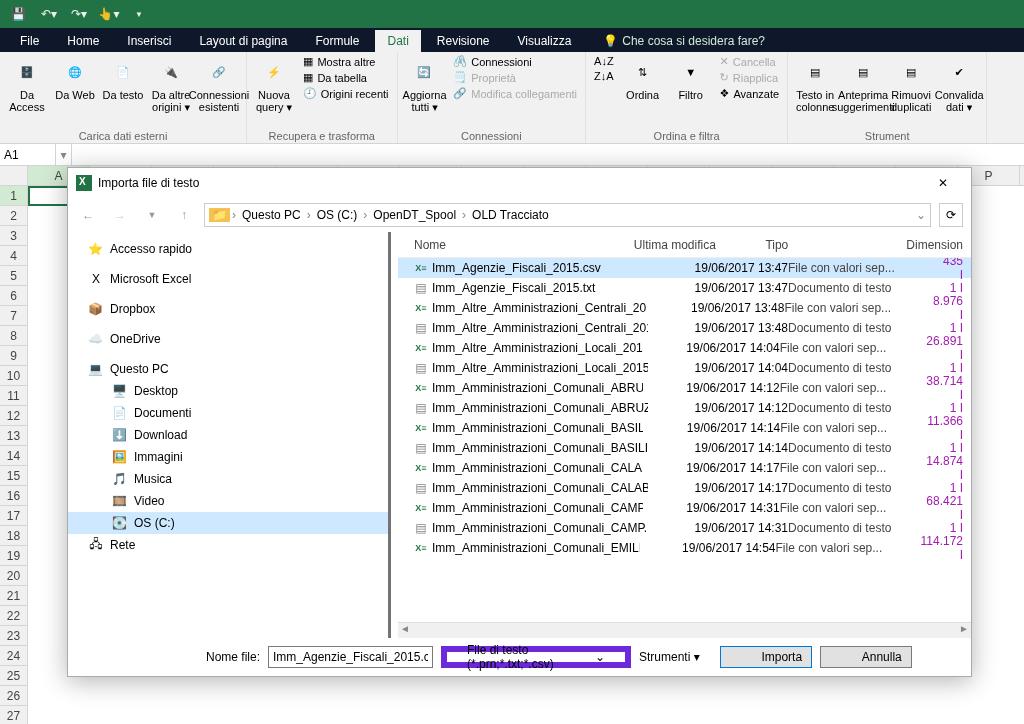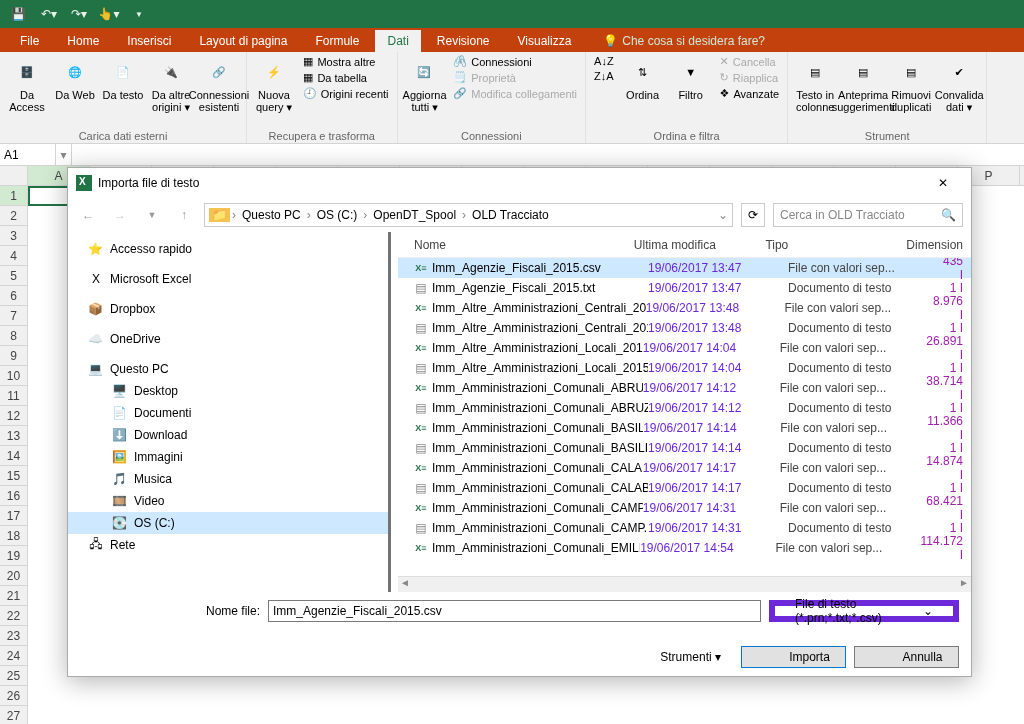--- a/index.html
+++ b/index.html
@@ -6,21 +6,21 @@
 body { width: 1024px; height: 724px; background: #fff; overflow: hidden; font-size: 12px; }
 
 
 .titlebar { height: 28px; background: #217346; color: #fff; display: flex; align-items: center; }
 .titlebar .qat { display: flex; gap: 8px; padding: 0 8px; align-items: center; }
 .titlebar .qat-btn { width: 22px; height: 22px; display: flex; align-items: center; justify-content: center; color: #fff; opacity: .9; }
 .titlebar .doc-title { flex: 1; text-align: center; font-size: 12px; }
 .titlebar .win-controls { display: flex; gap: 4px; padding: 0 4px; }
 
 
-.ribbon-tabs { height: 24px; background: #c2410c; display: flex; align-items: flex-end; padding-left: 8px; gap: 4px; color: #fff; }
+.ribbon-tabs { height: 24px; background: #0f172a; display: flex; align-items: flex-end; padding-left: 8px; gap: 4px; color: #fff; }
 .ribbon-tab { padding: 4px 12px; font-size: 12px; cursor: pointer; }
 .ribbon-tab.active { background: #f1f1f1; color: #217346; }
 .ribbon-tell { margin-left: 16px; display: flex; align-items: center; gap: 4px; color: #cfe8d8; font-size: 12px; padding-bottom: 4px; }
 
 
 .ribbon { height: 92px; background: #f1f1f1; border-bottom: 1px solid #d4d4d4; display: flex; }
 .rgroup { display: flex; flex-direction: column; padding: 2px 4px 0 4px; border-right: 1px solid #e1e1e1; }
 .rgroup-body { flex: 1; display: flex; align-items: flex-start; gap: 2px; }
 .rgroup-label { text-align: center; color: #666; font-size: 11px; padding: 1px 0; }
 .rbtn-big { width: 46px; display: flex; flex-direction: column; align-items: center; gap: 1px; padding: 2px; font-size: 11px; text-align: center; line-height: 1.1; }
@@ -75,36 +75,36 @@
 .files { flex:1; display:flex; flex-direction:column; min-width:0; border-left: 3px solid #737373; padding-left: 7px; }
 .fhdr { height: 26px; display:flex; align-items:center; border-bottom:1px solid #eee; font-size:12px; color:#444; }
 .fhdr .c-name { width: 250px; padding-left: 16px; }
 .fhdr .c-date { width: 140px; }
 .fhdr .c-type { width: 150px; }
 .fhdr .c-size { flex:1; text-align:right; padding-right:8px; }
 .flist { flex:1; overflow:auto; }
 .frow { height: 20px; display:flex; align-items:center; font-size:12px; }
 .frow.sel { background:#cde8ff; }
 .frow .c-name { width: 250px; padding-left: 16px; display:flex; align-items:center; gap:4px; white-space:nowrap; overflow:hidden; }
-.frow .c-date { width: 140px; color:#6d28d9; }
+.frow .c-date { width: 140px; color:#000000;text-align:right; }
 .frow .c-type { width: 150px; color:#444; white-space:nowrap; overflow:hidden; text-overflow:ellipsis; }
 .frow .c-size { flex:1; text-align:right; padding-right:8px; color:#a21caf; }
 .fico { width:14px; height:14px; display:inline-flex; align-items:center; justify-content:center; flex-shrink:0; }
 .fscroll { height:16px; background:#f0f0f0; border-top:1px solid #ddd; position:relative; }
 .fscroll::before{content:"◄"; position:absolute; left:2px; font-size:10px; color:#888;}
 .fscroll::after{content:"►"; position:absolute; right:2px; font-size:10px; color:#888;}
 
-.dlg-foot { padding: 8px 12px; display:flex; flex-direction:column; gap:24px; }
+.dlg-foot { padding: 8px 12px; display:flex; flex-direction:row; gap:8px; }
 .foot-row { display:flex; align-items:center; gap:8px; }
 .foot-label { width: 180px; text-align:right; font-size:12px; }
 .fn-input { flex:1; height:22px; border:1px solid #7a7a7a; padding:0 4px; font-size:12px; }
 .filter-sel { width:190px; height:22px; border:6px solid #6d28d9; padding:0 20px; font-size:12px; display:flex; align-items:center; justify-content:space-between; }
 .foot-btns { display:flex; gap:8px; justify-content:flex-end; align-items:center; }
 .strum { font-size:12px; display:flex; align-items:center; gap:4px; margin-right:12px; }
-.dbtn { width:105px; height:22px; border:1px solid #7a7a7a; background:#e1e1e1; font-size:12px;padding-left:32px; }
+.dbtn { width:92px; height:22px; border:1px solid #7a7a7a; background:#e1e1e1; font-size:12px;padding-left:32px; }
 .dbtn.primary { border:1px solid #0078d7; }
 </style>
 </head>
 <body>
 
 <div class="titlebar">
   <div class="qat">
     <span class="qat-btn">💾</span>
     <span class="qat-btn">↶▾</span>
     <span class="qat-btn">↷▾</span>
@@ -335,24 +335,20 @@
       <span class="crumb">Questo PC</span>
         <span class="crumb-sep">›</span>
       <span class="crumb">OS (C:)</span>
         <span class="crumb-sep">›</span>
       <span class="crumb">OpenDT_Spool</span>
         <span class="crumb-sep">›</span>
       <span class="crumb">OLD Tracciato</span>
       <span style="margin-left:auto;color:#888;">⌄</span>
     </div>
     <div class="refresh">⟳</div>
-    <div class="searchbox">
-      <span>Cerca in OLD Tracciato</span>
-      <span>🔍</span>
-    </div>
   </div>
   <div class="dlg-body">
     <div class="tree" id="tree">
         <div class="tree-item">
           <span class="ti-ico">⭐</span>
           <span>Accesso rapido</span>
         </div>
         <div style="height: 8px;"></div>
         <div class="tree-item">
           <span class="ti-ico">X</span>

